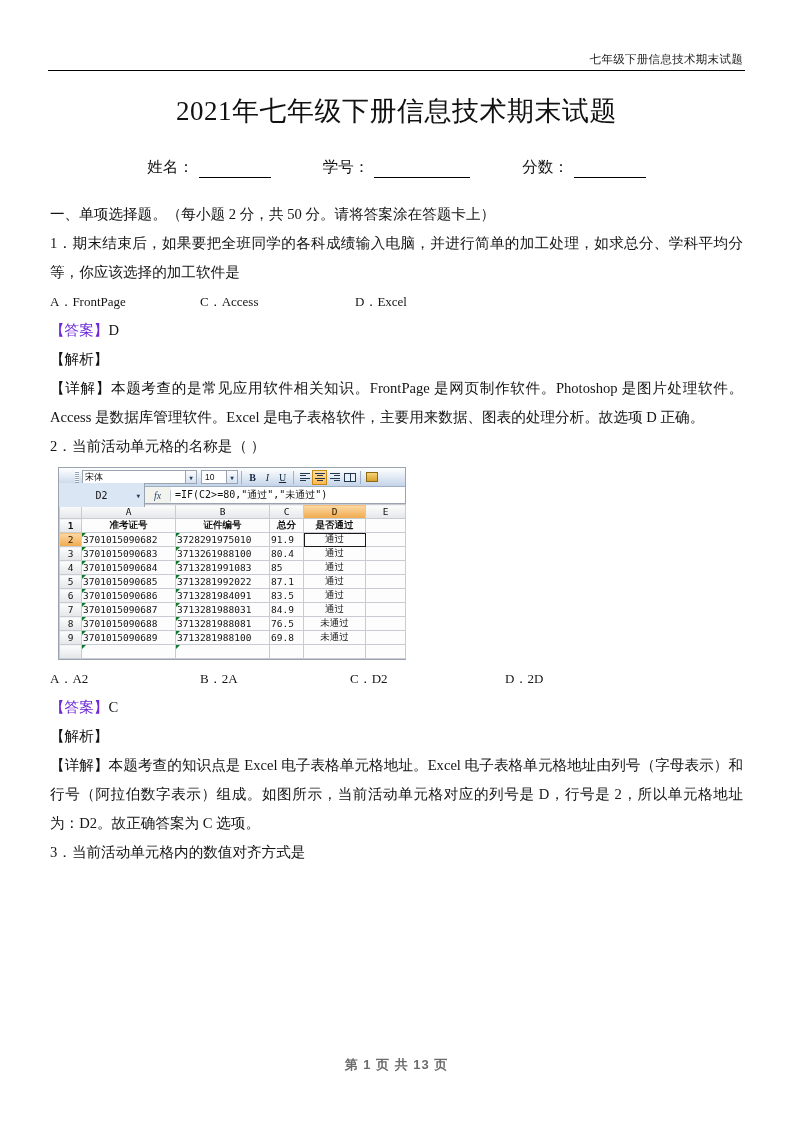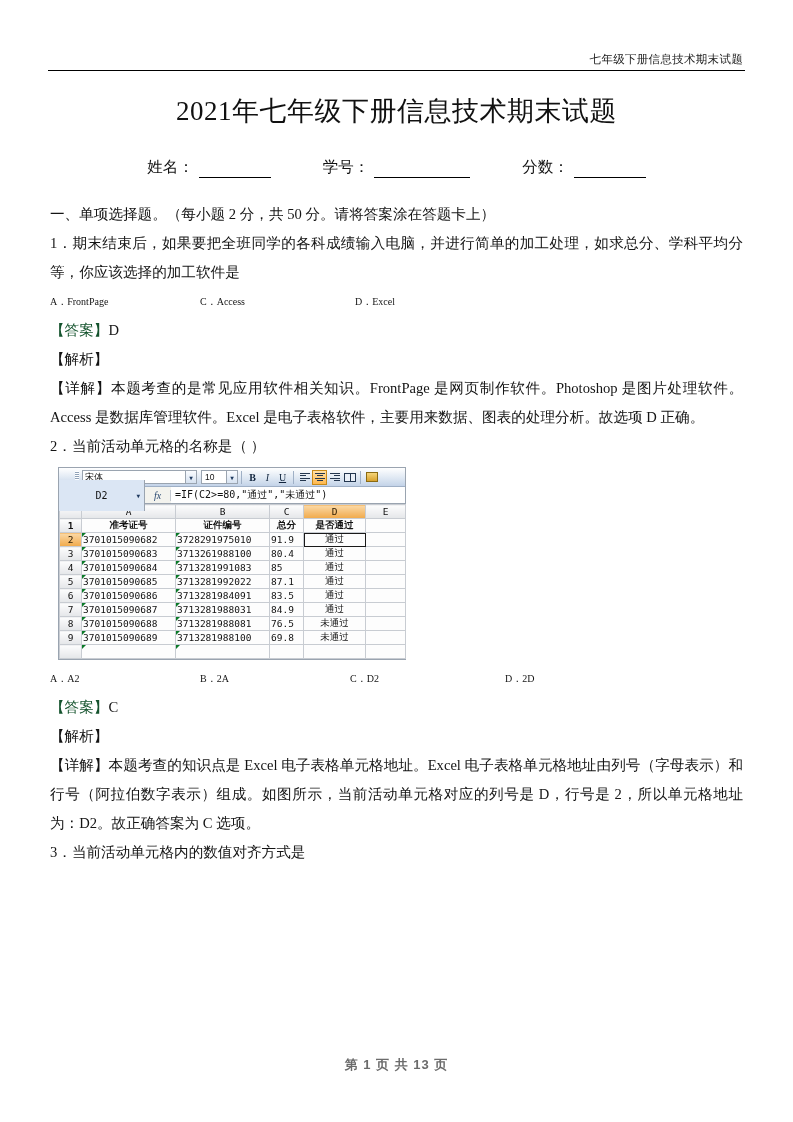--- a/index.html
+++ b/index.html
@@ -55,24 +55,24 @@
 
   
   .body-zone { padding: 0 50px; margin-top: 22px; }
   p.t {
     font-size: 14.6px;
     line-height: 29px;
     color: #141414;
     text-align: justify;
     text-justify: inter-ideograph;
   }
-  .blue { color: #14532d; }
+  .blue { color: #6d28d9; }
   .opts {
     display: flex;
-    font-size: 10px;
+    font-size: 13px;
     line-height: 29px;
     color: #141414;
     align-items: flex-end;
   }
   .opts span { display: inline-block; }
   .o1 { width: 150px; } .o2 { width: 150px; } .o3 { width: 155px; } .o4 { width: 120px; }
 
   
   .fig { margin: 6px 0 4px 8px; }
   .xl {
@@ -125,21 +125,21 @@
   .merge-ico { width: 12px; height: 9px; border: 1px solid #23364f; position: relative; background:#eaf0f8; }
   .merge-ico::after { content:""; position:absolute; left:50%; top:0; bottom:0; width:1px; background:#23364f; }
   .cur-ico { width: 12px; height: 10px; background: linear-gradient(#f5d57a,#d8a22e); border: 1px solid #8a6a12; }
 
   
   .xl-formula {
     display: flex; align-items: center; height: 17px;
     background: #f3f3ee; border-bottom: 1px solid #9aa4b0;
   }
   .namebox {
-    width: 86px; height: 31px; background: #dbe6f4; border-right: 1px solid #9aa4b0;
+    width: 86px; height: 24px; background: #dbe6f4; border-right: 1px solid #9aa4b0;
     display: flex; align-items: center; justify-content: center;
     font-size: 10px; color: #111; position: relative;
   }
   .namebox .nb-dd { position: absolute; right: 4px; font-size: 6px; color: #1f3a5f; }
   .fx {
     width: 26px; text-align: center; font-style: italic;
     font-family: "Liberation Serif", serif; font-size: 10px; color: #2b4a72;
     border-right: 1px solid #c2c8d0;
   }
   .fbar {

